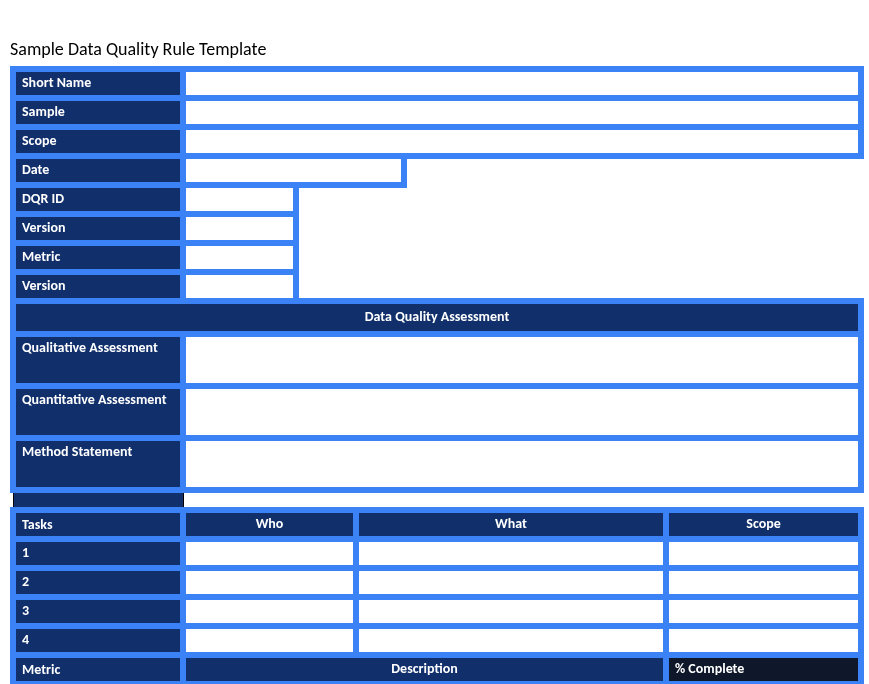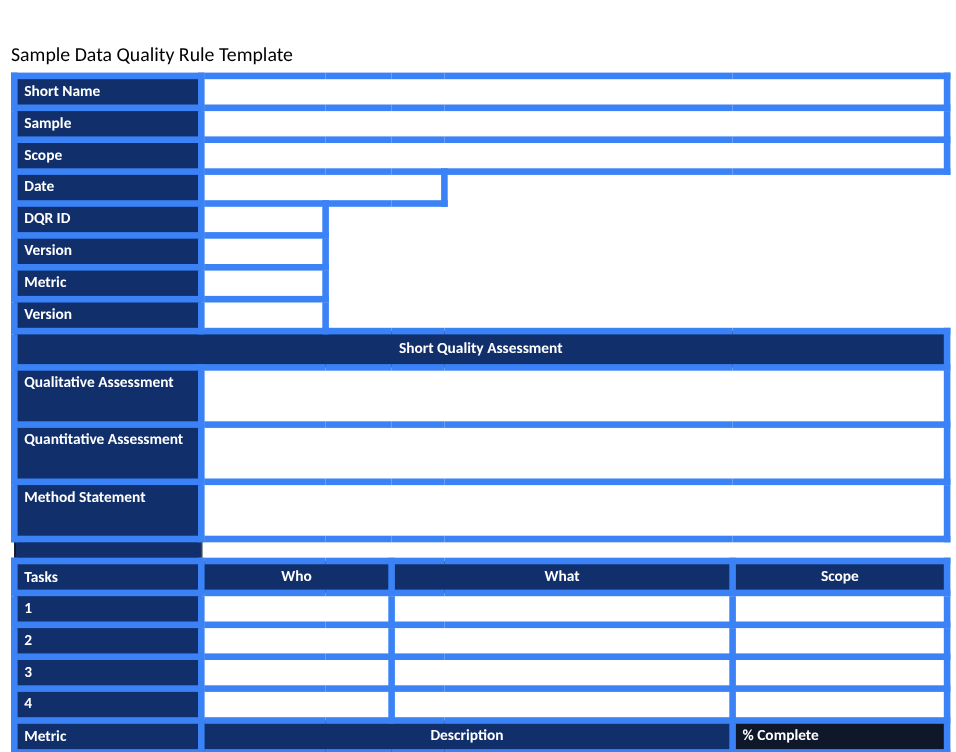--- a/index.html
+++ b/index.html
@@ -120,21 +120,21 @@
     <td></td>
     <td colspan="4" class="no-border"></td>
   </tr>
   <tr>
     <td class="label-cell">Version</td>
     <td></td>
     <td colspan="4" class="no-border"></td>
   </tr>
 
   <tr>
-    <td colspan="6" class="section-header">Short Quality Assessment</td>
+    <td colspan="6" class="section-header">Data Quality Assessment</td>
   </tr>
   <tr class="tall">
     <td class="label-cell">Qualitative Assessment</td>
     <td colspan="5"></td>
   </tr>
   <tr class="tall">
     <td class="label-cell">Quantitative Assessment</td>
     <td colspan="5"></td>
   </tr>
   <tr class="tall">

